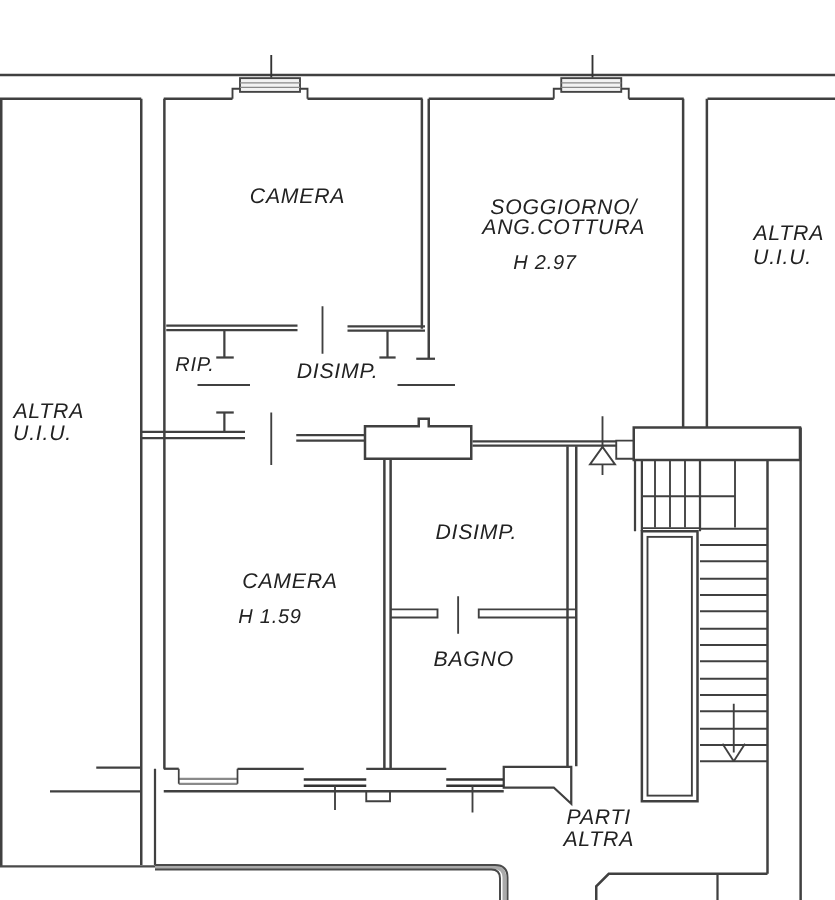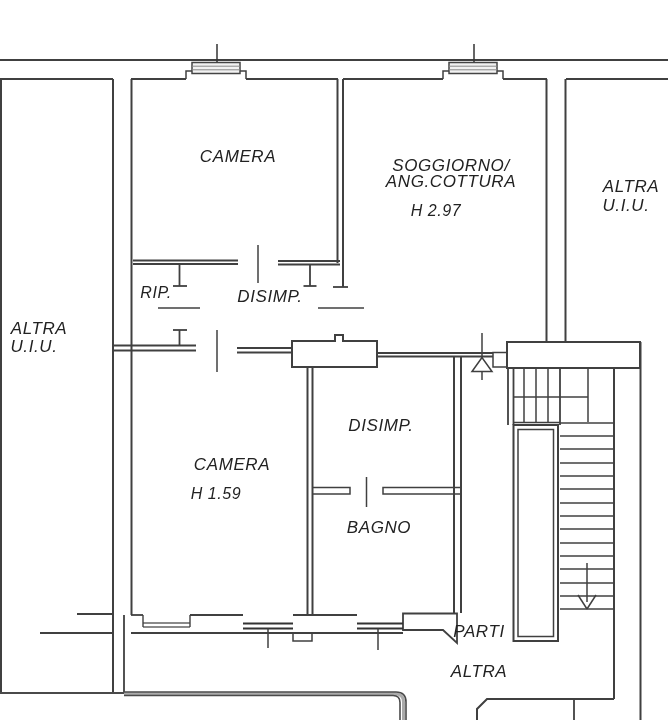--- a/index.html
+++ b/index.html
@@ -217,16 +217,16 @@
 
   <div class="lbl small" style="left:156px;top:293px;">RIP.</div>
   <div class="lbl" style="left:270px;top:297px;">DISIMP.</div>
 
   <div class="lbl" style="left:232px;top:465px;">CAMERA</div>
   <div class="lbl small" style="left:216px;top:494px;">H 1.59</div>
 
   <div class="lbl" style="left:381px;top:426px;">DISIMP.</div>
   <div class="lbl" style="left:379px;top:528px;">BAGNO</div>
 
-  <div class="lbl" style="left:479px;top:632px;">PARTI</div>
+  <div class="lbl" style="left:479px;top:654px;">PARTI</div>
   <div class="lbl" style="left:479px;top:672px;">ALTRA</div>
 
 </div>
 
 </body></html>

